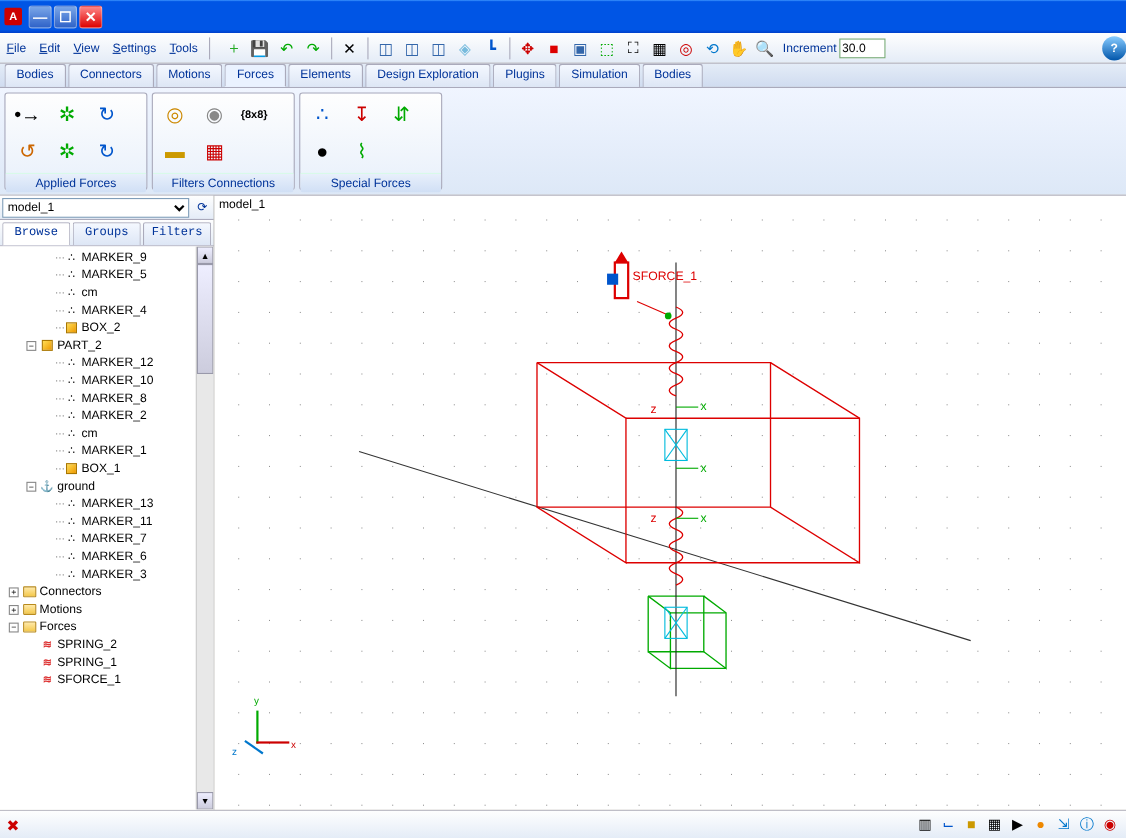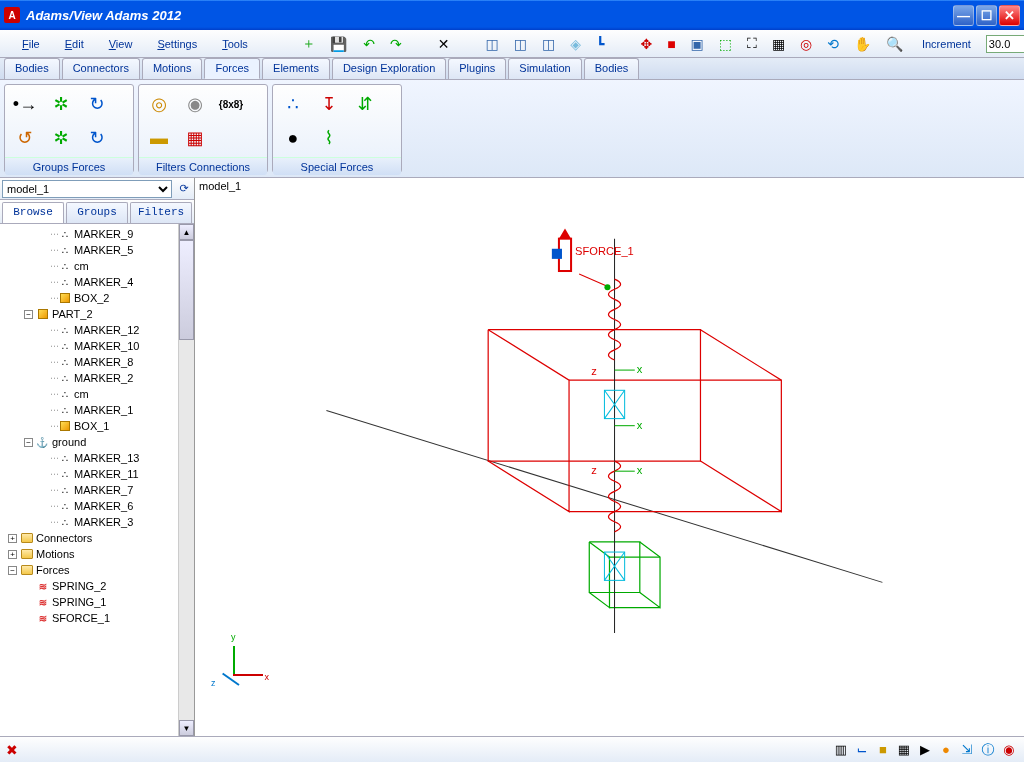--- a/index.html
+++ b/index.html
@@ -8,21 +8,21 @@
 
 .titlebar { height: 30px; background: linear-gradient(to bottom, #3d95ff 0%, #0055e5 5%, #0055e5 90%, #003fca 100%); display: flex; align-items: center; padding: 0 4px; color: white; }
 .titlebar .app-icon { width: 16px; height: 16px; background: #c00; border-radius: 2px; margin-right: 6px; display: flex; align-items: center; justify-content: center; color: white; font-weight: bold; font-size: 10px; }
 .titlebar .title { flex: 1; font-size: 13px; font-weight: bold; font-style: italic; }
 .win-btns { display: flex; gap: 2px; }
 .win-btn { width: 21px; height: 21px; border-radius: 3px; display: flex; align-items: center; justify-content: center; font-weight: bold; font-size: 13px; color: white; border: 1px solid #fff5; }
 .win-min, .win-max { background: linear-gradient(to bottom, #7ba7e8, #2e62c8); }
 .win-close { background: linear-gradient(to bottom, #f88, #d00); }
 
 
-.menubar-row { height: 28px; background: linear-gradient(to bottom, #fefefe, #e4ecf7); border-bottom: 1px solid #aab; display: flex; align-items: center; padding: 0 16px; gap: 13px; }
+.menubar-row { height: 28px; background: linear-gradient(to bottom, #fefefe, #e4ecf7); border-bottom: 1px solid #aab; display: flex; align-items: center; padding: 0 0; }
 .menu-item { padding: 2px 6px; color: #003399; cursor: default; }
 .menu-item u { text-decoration: underline; }
 .toolbar-sep { width: 1px; height: 20px; background: #aab; margin: 0 4px; }
 .tb-btn { width: 22px; height: 22px; display: flex; align-items: center; justify-content: center; margin: 0 1px; cursor: default; font-size: 14px; }
 .increment-label { margin-left: 4px; color: #003399; }
 .increment-input { width: 42px; height: 18px; border: 1px solid #7a7; background: #fff; padding: 0 2px; margin-left: 2px; }
 .help-btn { width: 22px; height: 22px; border-radius: 11px; background: linear-gradient(to bottom, #8cf, #05a); color: white; font-weight: bold; display: flex; align-items: center; justify-content: center; margin-left: 4px; }
 
 
 .ribbon-tabs { height: 22px; display: flex; background: linear-gradient(to bottom, #e4ecf7, #d0dcf0); padding-left: 4px; border-bottom: 1px solid #aab; }
@@ -81,21 +81,20 @@
 
 .cube-ico { width: 10px; height: 10px; background: linear-gradient(135deg, #fd5, #e90); border: 1px solid #a70; }
 .folder-ico { width: 12px; height: 10px; background: linear-gradient(#ffe9a8, #f4c84a); border: 1px solid #b88a1c; border-radius: 1px; }
 .spring-ico { color: #d33; font-weight: bold; }
 </style>
 </head>
 <body>
 
 <div class="titlebar">
   <div class="app-icon">A</div>
-  <div class="title">Adams/View Adams 2012</div>
   <div class="win-btns">
     <div class="win-btn win-min">—</div>
     <div class="win-btn win-max">☐</div>
     <div class="win-btn win-close">✕</div>
   </div>
 </div>
 
 <div class="menubar-row">
   <span class="menu-item"><u>F</u><span title="File"></span>ile</span>
   <span class="menu-item"><u>E</u>dit</span>
@@ -148,21 +147,21 @@
 <div class="ribbon-body">
   <div class="ribbon-group" style="width:130px">
     <div class="ribbon-group-body">
       <div class="ribbon-btn">•→</div>
       <div class="ribbon-btn" style="color:#0a0">✲</div>
       <div class="ribbon-btn" style="color:#05c">↻</div>
       <div class="ribbon-btn" style="color:#c60">↺</div>
       <div class="ribbon-btn" style="color:#0a0">✲</div>
       <div class="ribbon-btn" style="color:#05c">↻</div>
     </div>
-    <div class="ribbon-group-label">Groups Forces</div>
+    <div class="ribbon-group-label">Applied Forces</div>
   </div>
   <div class="ribbon-group" style="width:130px">
     <div class="ribbon-group-body">
       <div class="ribbon-btn" style="color:#c80">◎</div>
       <div class="ribbon-btn" style="color:#888">◉</div>
       <div class="ribbon-btn" style="font-size:10px;font-weight:bold">{8x8}</div>
       <div class="ribbon-btn" style="color:#c90">▬</div>
       <div class="ribbon-btn" style="color:#c00">▦</div>
     </div>
     <div class="ribbon-group-label">Filters Connections</div>

